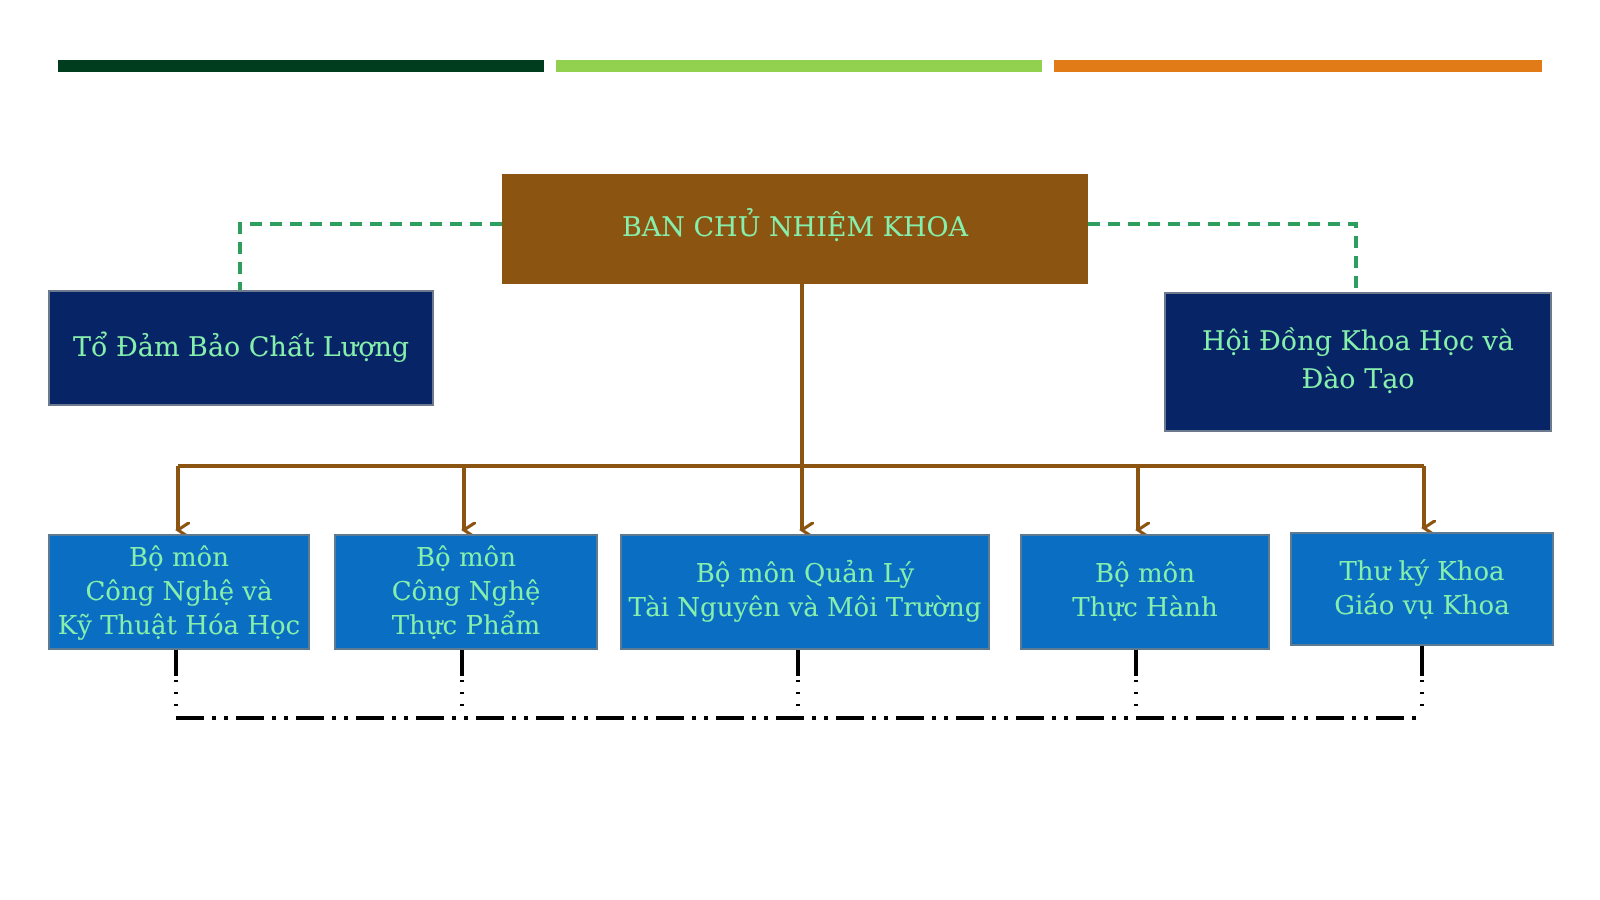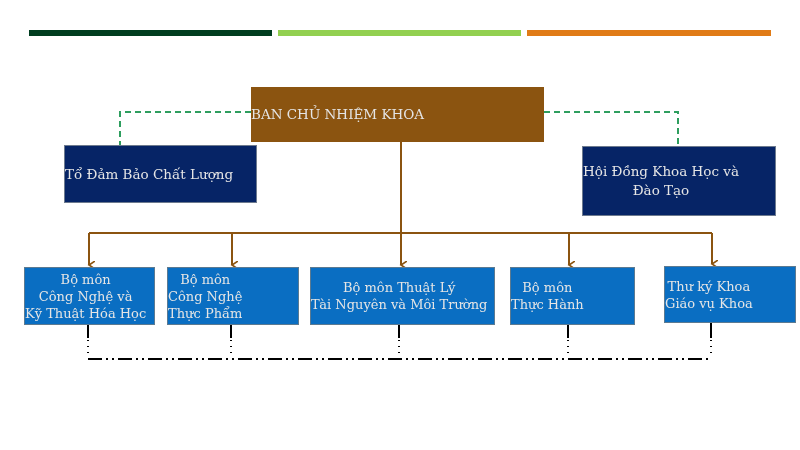--- a/index.html
+++ b/index.html
@@ -1,28 +1,28 @@
 <!DOCTYPE html>
 <html><head>
   <meta charset="utf-8">
   <style>
     html, body { margin: 0; padding: 0; background: #ffffff; }
     body { width: 800px; height: 450px; position: relative; overflow: hidden; font-family: "DejaVu Serif", "Liberation Serif", serif; }
     .bar { position: absolute; top: 30px; height: 6px; }
-    .box { position: absolute; display: flex; align-items: center; justify-content: flex-start; text-align: center; color: #e5e5e5; box-sizing: border-box; white-space: pre-line; }
+    .box { position: absolute; display: flex; align-items: center; justify-content: center; text-align: center; color: #86efac; box-sizing: border-box; white-space: pre-line; }
     .box-top { left: 251px; top: 87px; width: 293px; height: 55px; background: #8b5410; font-size: 13.5px; line-height: 19px; }
     .box-navy { background: #062466; border: 1px solid #6d7a8e; font-size: 13.5px; line-height: 19px; }
-    .box-left { left: 24px; top: 145px; width: 193px; height: 58px; margin-left: 40px; }
+    .box-left { left: 24px; top: 145px; width: 193px; height: 58px; }
     .box-right { left: 582px; top: 146px; width: 194px; height: 70px; }
     .box-blue { background: #0a6ec2; border: 1px solid #5c7a91; top: 267px; height: 58px; font-size: 13px; line-height: 17px; }
     .d1 { left: 24px; width: 131px; }
     .d2 { left: 167px; width: 132px; }
     .d3 { left: 310px; width: 185px; }
     .d4 { left: 510px; width: 125px; }
-    .d5 { left: 645px; width: 132px; height: 57px; top: 266px; margin-left: 19px; }
+    .d5 { left: 645px; width: 132px; height: 57px; top: 266px; }
     svg.lines { position: absolute; left: 0; top: 0; }
   </style>
 </head>
 <body>
 
 <div class="bar" style="left:29px;width:243px;background:#003d1f;"></div>
 <div class="bar" style="left:278px;width:243px;background:#92d050;"></div>
 <div class="bar" style="left:527px;width:244px;background:#e07b17;"></div>
 
 <svg class="lines" width="800" height="450">
@@ -76,21 +76,21 @@
   <span>Bộ môn
 Công Nghệ và
 Kỹ Thuật Hóa Học</span>
 </div>
 <div class="box box-blue d2">
   <span>Bộ môn
 Công Nghệ
 Thực Phẩm</span>
 </div>
 <div class="box box-blue d3">
-  <span>Bộ môn Thuật Lý
+  <span>Bộ môn Quản Lý
 Tài Nguyên và Môi Trường</span>
 </div>
 <div class="box box-blue d4">
   <span>Bộ môn
 Thực Hành</span>
 </div>
 <div class="box box-blue d5">
   <span>Thư ký Khoa
 Giáo vụ Khoa</span>
 </div>

